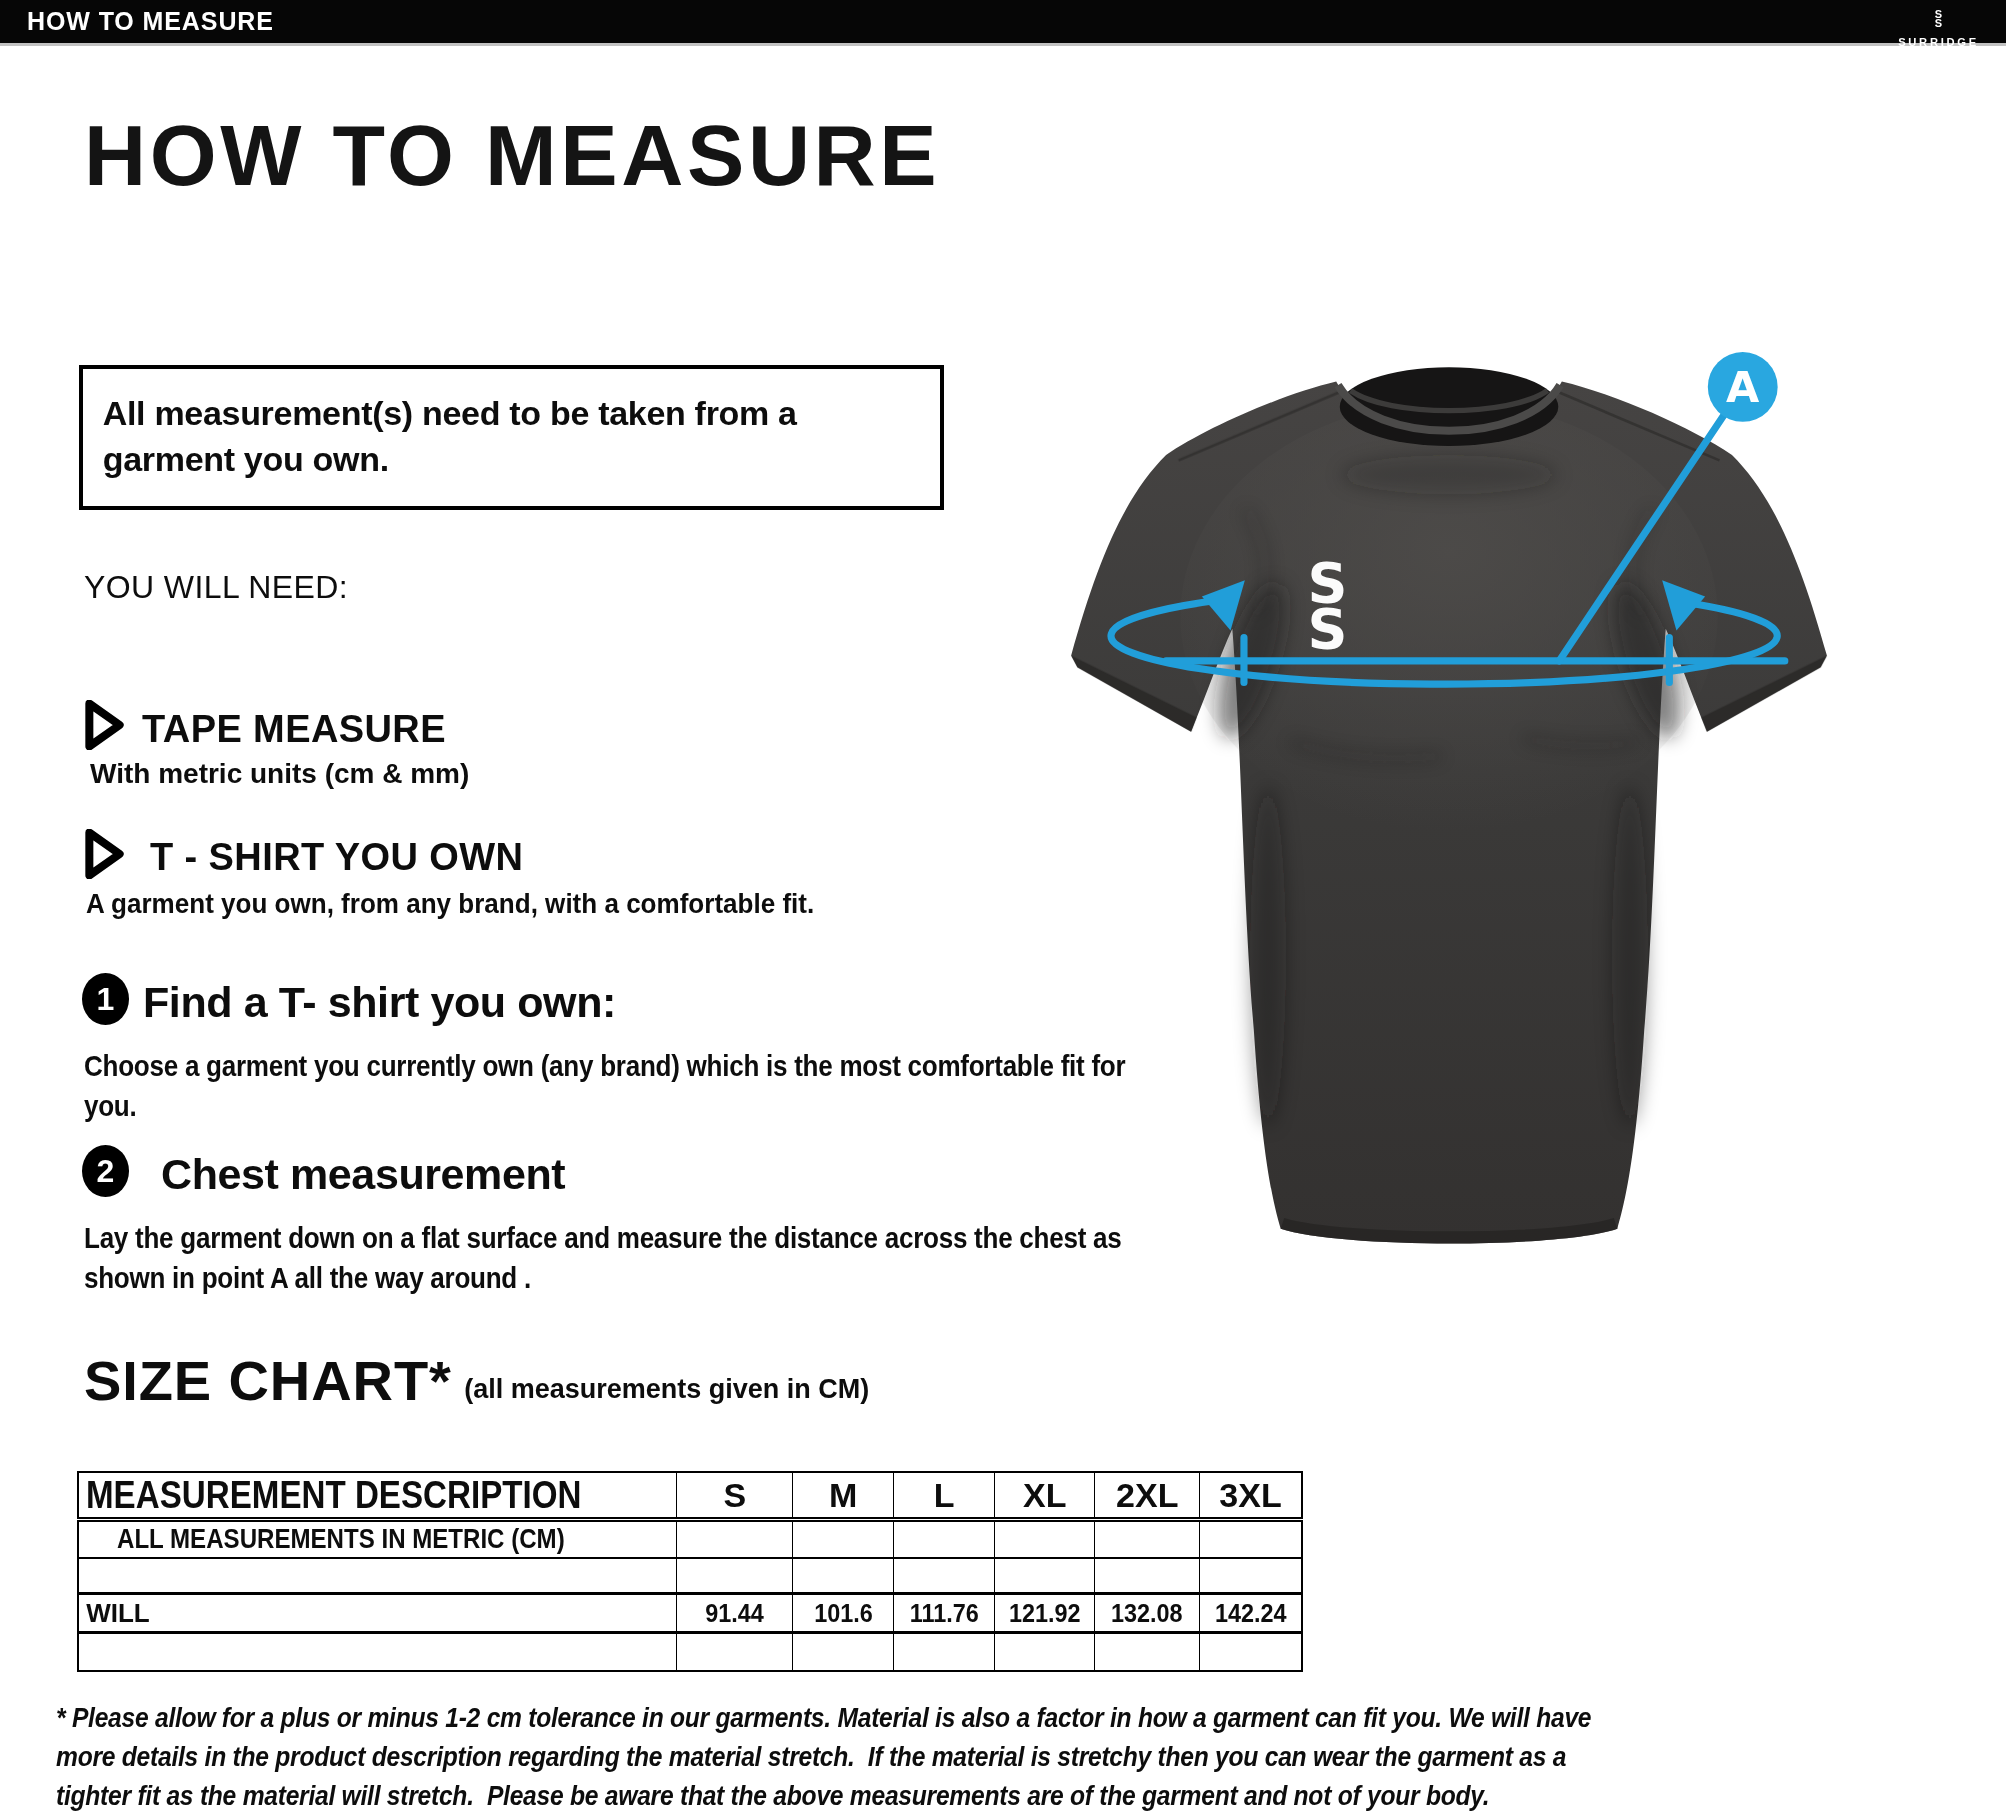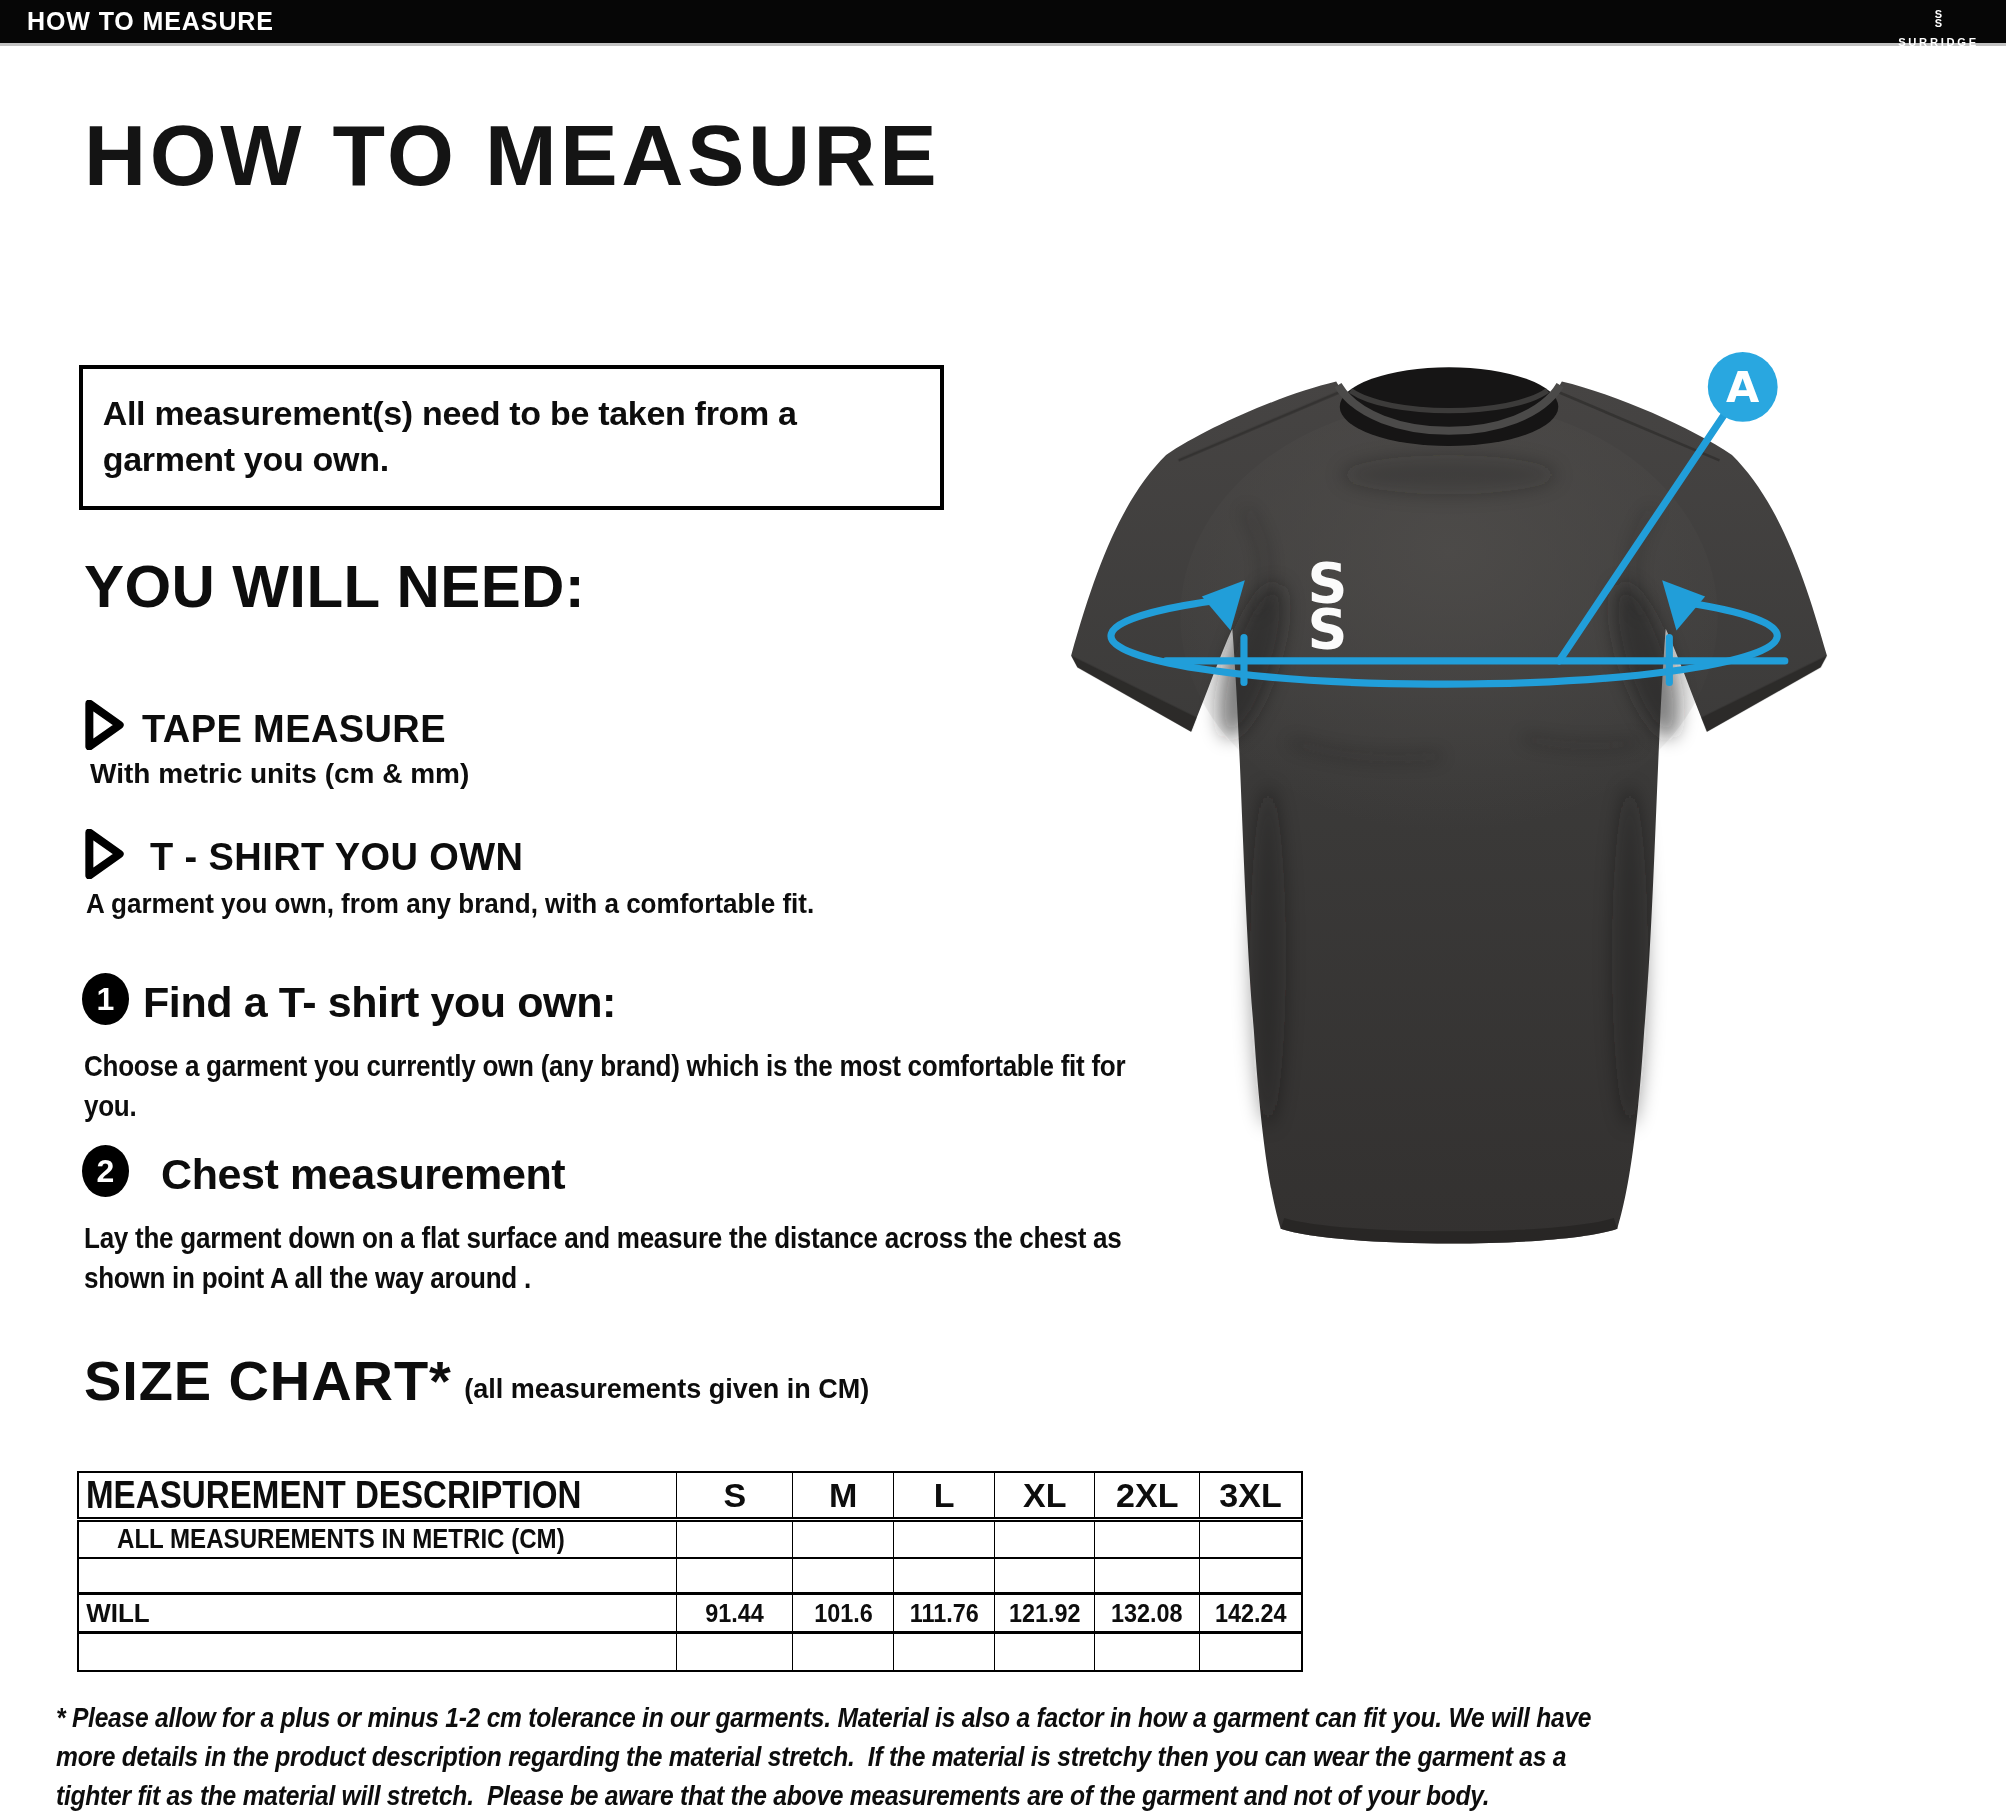--- a/index.html
+++ b/index.html
@@ -12,21 +12,21 @@
   .topbar-title{left:27px;top:0;height:43px;line-height:43px;color:#ffffff;font-size:25px;font-weight:bold;letter-spacing:0.9px;}
   .brand{right:18px;top:1.8px;width:99px;text-align:center;color:#ffffff;}
   .brand-mark{font-size:11px;line-height:9px;font-weight:bold;width:14.3px;margin:8px auto;word-break:break-all;}
   .brand-name{font-size:11.2px;font-weight:bold;letter-spacing:2.7px;margin-top:2.7px;}
 
   .h1{left:84px;top:106px;font-size:86px;font-weight:bold;letter-spacing:3.6px;color:#141414;}
 
   .notice{left:79px;top:321px;width:865px;height:145px;border:4.5px solid #000;box-sizing:border-box;
           padding:22.4px 19.7px;font-size:34px;font-weight:bold;line-height:1.35;letter-spacing:-0.3px;margin-top:44px;}
 
-  .ywn-title{left:84px;top:552px;font-size:60px;font-weight:bold;letter-spacing:0.4px;}
+  .ywn-title{left:84px;top:569px;font-size:32px;font-weight:normal;letter-spacing:0.4px;}
 
   .tri{width:41px;height:50px;}
   .need1-icon{left:84px;top:700px;}
   .need1-title{left:142px;top:708px;font-size:38px;font-weight:bold;letter-spacing:0.4px;}
   .need1-sub{left:90px;top:758px;font-size:28px;font-weight:bold;}
   .need2-icon{left:84px;top:829px;}
   .need2-title{left:150px;top:836px;font-size:38px;font-weight:bold;letter-spacing:0.4px;text-align:right;}
   .need2-sub{left:86px;top:888px;font-size:28px;font-weight:bold;transform:scaleX(0.93);transform-origin:left center;white-space:nowrap;}
 
   .stepnum{width:47px;height:52px;background:#000;border-radius:50%;color:#fff;font-size:32px;font-weight:bold;

